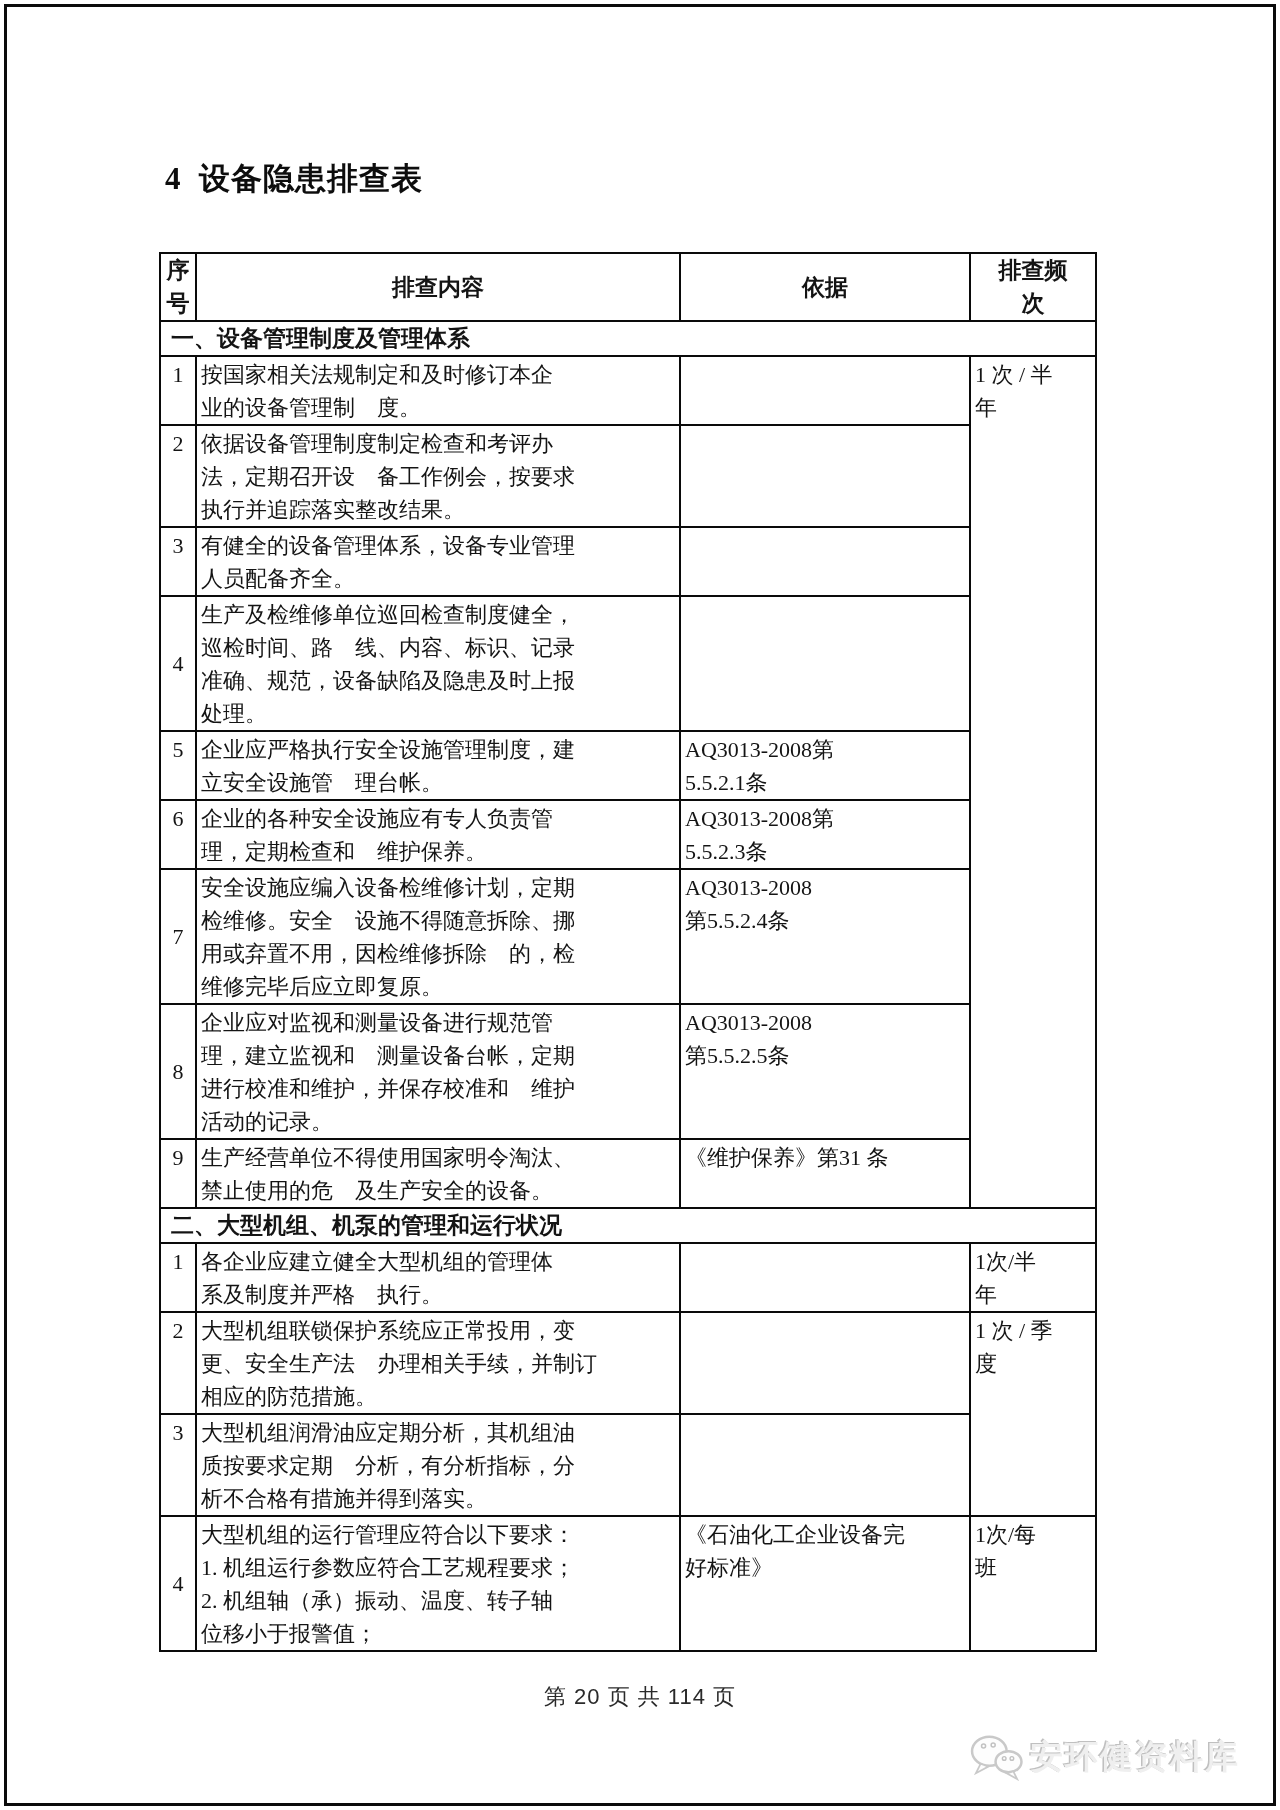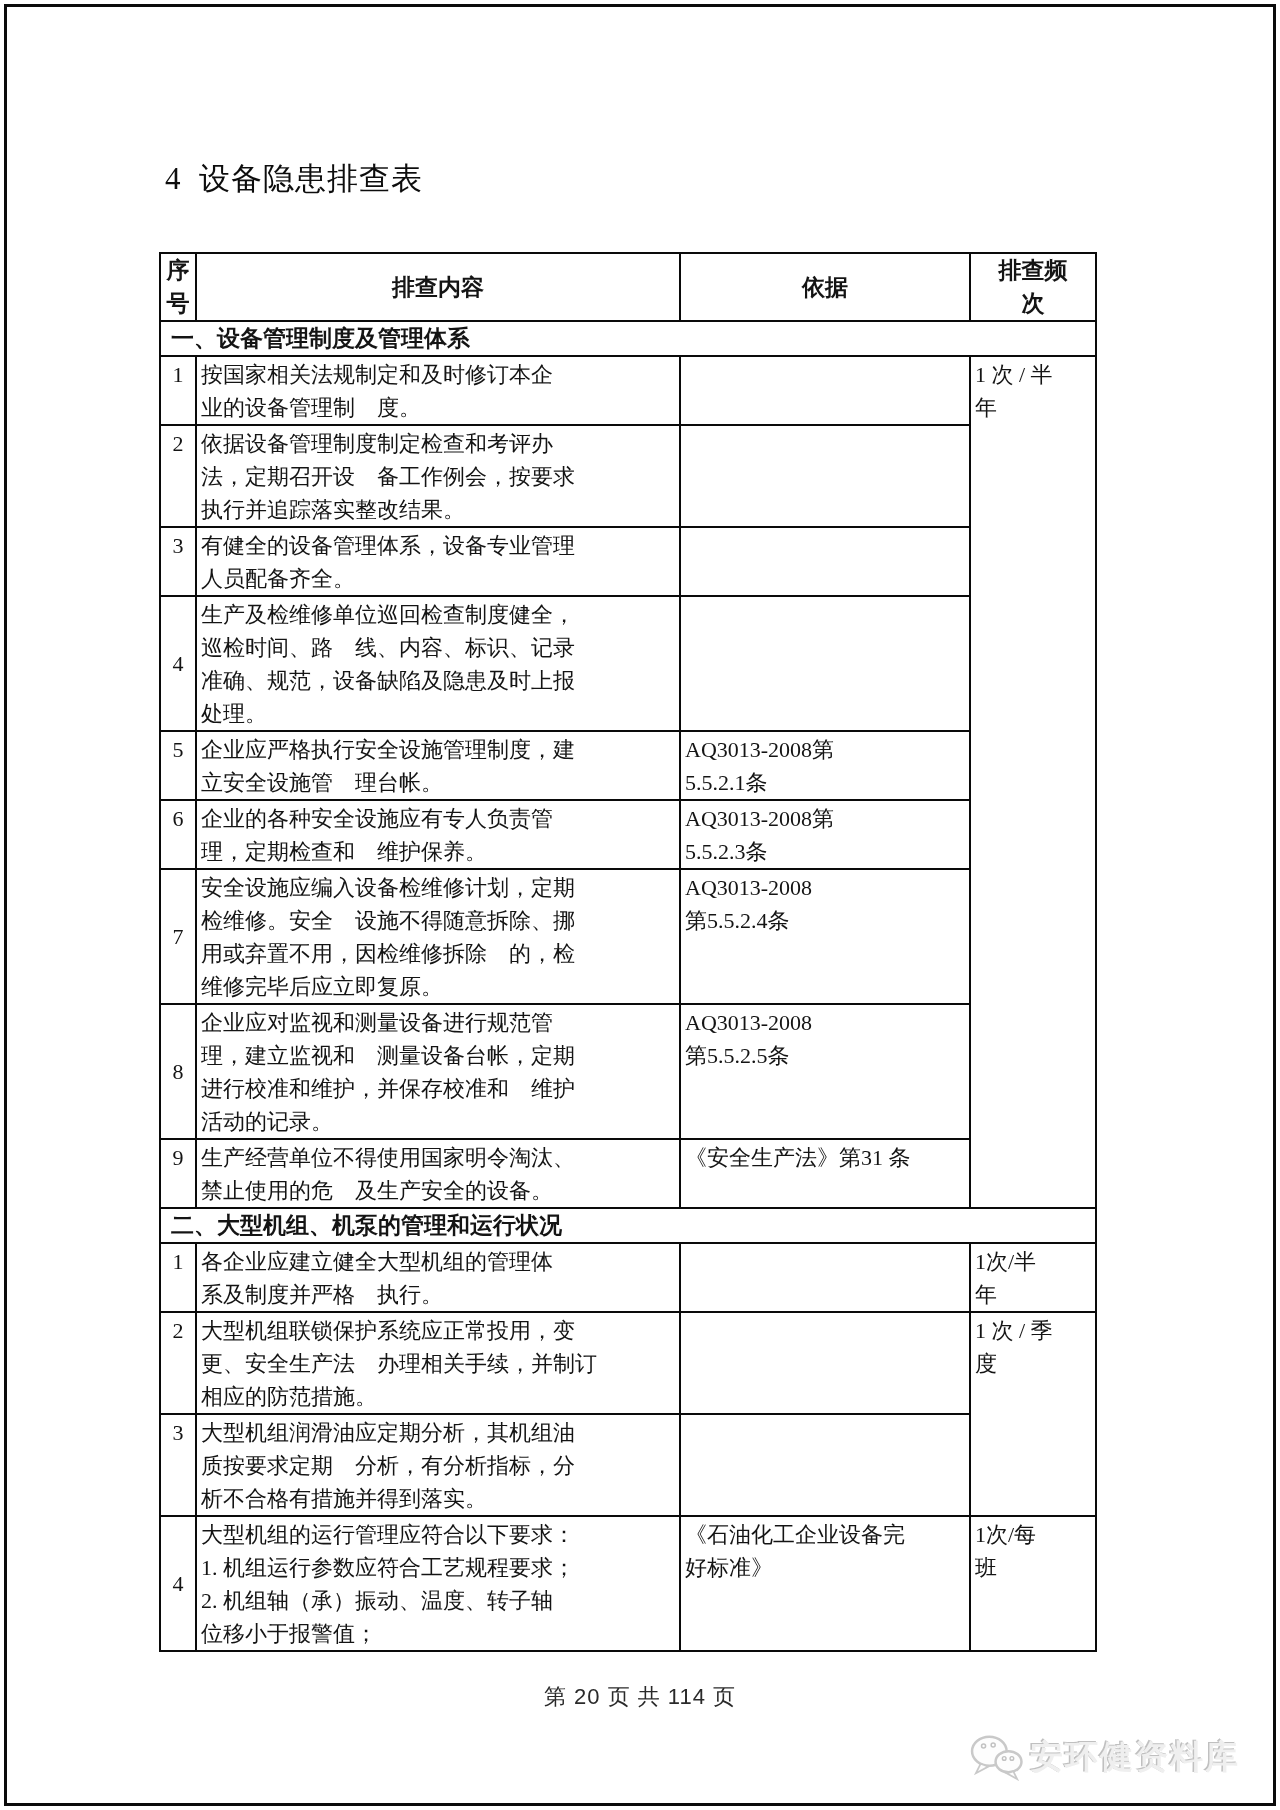--- a/index.html
+++ b/index.html
@@ -4,21 +4,21 @@
 <style>
   html,body{margin:0;padding:0;}
   body{
     width:1280px;height:1810px;position:relative;background:#ffffff;
     font-family:"Liberation Serif","DejaVu Serif",serif;color:#111;
     overflow:hidden;
   }
   .frame{position:absolute;inset:4px;border:3px solid #0a0a0a;pointer-events:none;}
   .title{
     position:absolute;left:165px;top:158px;margin:0;
-    font-size:31px;font-weight:normal;letter-spacing:1px;white-space:pre;color:#0d0d0d;
+    font-size:31px;font-weight:bold;letter-spacing:1px;white-space:pre;color:#0d0d0d;
   }
   table.sheet{
     position:absolute;left:159px;top:252px;width:936px;
     border-collapse:collapse;table-layout:fixed;
   }
   table.sheet col.c-no{width:36px;}
   table.sheet col.c-ct{width:484px;}
   table.sheet col.c-bs{width:290px;}
   table.sheet col.c-fq{width:126px;}
   table.sheet th, table.sheet td{
@@ -140,21 +140,21 @@
 理，建立监视和　测量设备台帐，定期
 进行校准和维护，并保存校准和　维护
 活动的记录。</td>
       <td class="bs">AQ3013-2008
 第5.5.2.5条</td>
     </tr>
     <tr>
       <td class="no">9</td>
       <td class="ct">生产经营单位不得使用国家明令淘汰、
 禁止使用的危　及生产安全的设备。</td>
-      <td class="bs">《安全生产法》第31 条</td>
+      <td class="bs">《维护保养》第31 条</td>
     </tr>
 
     <tr class="sec">
       <td colspan="4">二、大型机组、机泵的管理和运行状况</td>
     </tr>
 
     <tr>
       <td class="no">1</td>
       <td class="ct">各企业应建立健全大型机组的管理体
 系及制度并严格　执行。</td>

